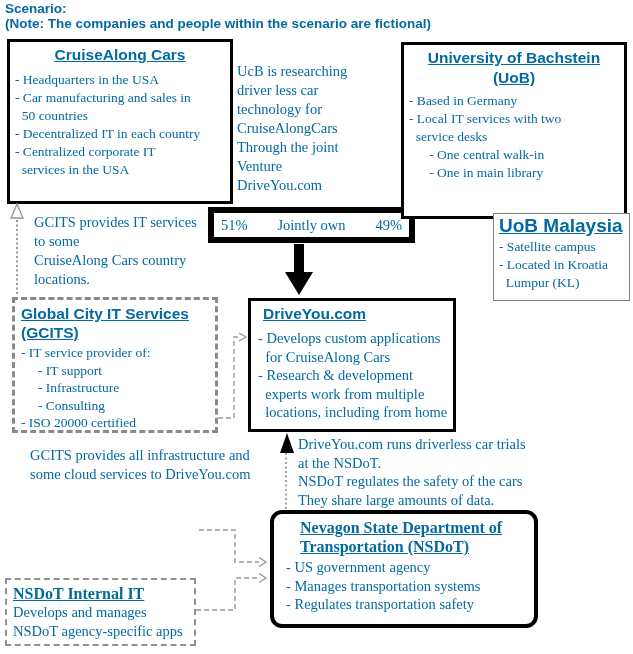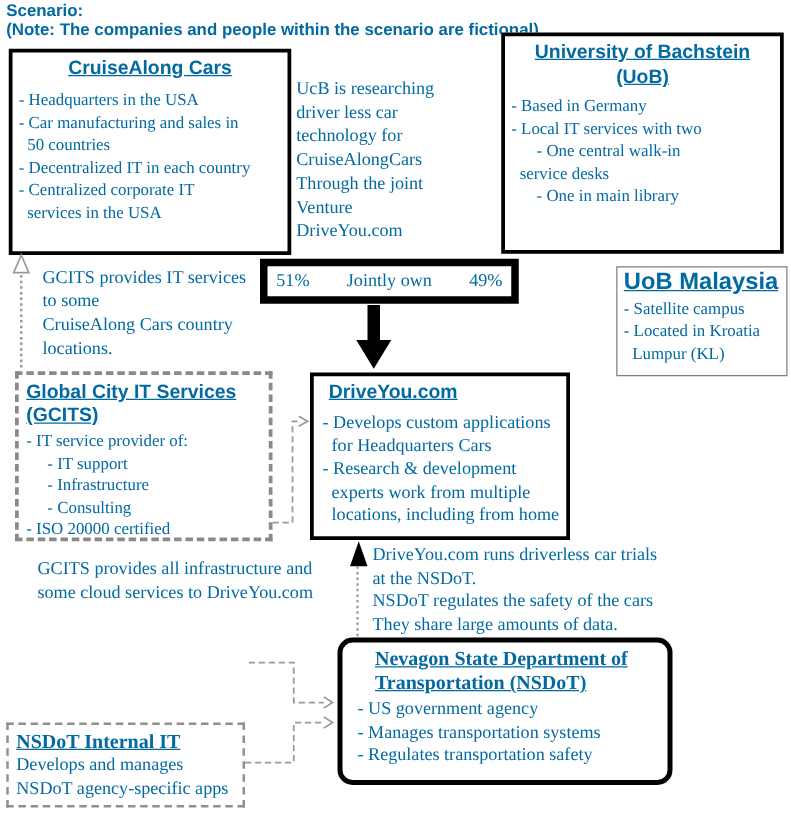--- a/index.html
+++ b/index.html
@@ -82,26 +82,26 @@
 
   <div class="box solid3" style="left:7px;top:39px;width:226px;height:165px;padding:3px 5px;">
     <div class="btitle center">
         <div>CruiseAlong Cars</div>
       </div>
     <div class="blines" style="margin-top:6px;"><div>- Headquarters in the USA</div><div>- Car manufacturing and sales in</div><div>  50 countries</div><div>- Decentralized IT in each country</div><div>- Centralized corporate IT</div><div>  services in the USA</div></div>
   </div>
 
   <div class="abs note" style="left:237px;top:62px;"><div>UcB is researching</div><div>driver less car</div><div>technology for</div><div>CruiseAlongCars</div><div>Through the joint</div><div>Venture</div><div>DriveYou.com</div></div>
 
-  <div class="box solid3" style="left:401px;top:26px;width:226px;height:177px;padding:3px 5px;">
+  <div class="box solid3" style="left:401px;top:42px;width:226px;height:177px;padding:3px 5px;">
     <div class="btitle center">
         <div>University of Bachstein</div>
         <div>(UoB)</div>
       </div>
-    <div class="blines" style="margin-top:4px;"><div>- Based in Germany</div><div>- Local IT services with two</div><div>      - One central walk-in</div><div>  service desks</div><div>      - One in main library</div></div>
+    <div class="blines" style="margin-top:4px;"><div>- Based in Germany</div><div>- Local IT services with two</div><div>  service desks</div><div>      - One central walk-in</div><div>      - One in main library</div></div>
   </div>
 
   <div class="joint-box">
     <span>51%</span>
     <span>Jointly own</span>
     <span>49%</span>
   </div>
 
   <div class="box thin-gray" style="left:493px;top:213px;width:137px;height:88px;padding:2px 5px;">
     <div class="btitle" style="font-size:19px;">
@@ -117,21 +117,21 @@
         <div>Global City IT Services</div>
         <div>(GCITS)</div>
       </div>
     <div class="blines" style="margin-top:2px;line-height:17.5px;"><div>- IT service provider of:</div><div>     - IT support</div><div>     - Infrastructure</div><div>     - Consulting</div><div>- ISO 20000 certified</div></div>
   </div>
 
   <div class="box solid3" style="left:248px;top:298px;width:208px;height:134px;padding:3px 7px;">
     <div class="btitle" style="padding-left:5px;">
         <div>DriveYou.com</div>
       </div>
-    <div class="blines lg" style="margin-top:5px;"><div>- Develops custom applications</div><div>  for Headquarters Cars</div><div>- Research &amp; development</div><div>  experts work from multiple</div><div>  locations, including from home</div></div>
+    <div class="blines lg" style="margin-top:5px;"><div>- Develops custom applications</div><div>  for CruiseAlong Cars</div><div>- Research &amp; development</div><div>  experts work from multiple</div><div>  locations, including from home</div></div>
   </div>
 
   <div class="abs note" style="left:30px;top:446px;"><div>GCITS provides all infrastructure and</div><div>some cloud services to DriveYou.com</div></div>
 
   <div class="abs note" style="left:298px;top:435px;line-height:18.5px;"><div>DriveYou.com runs driverless car trials</div><div>at the NSDoT.</div><div>NSDoT regulates the safety of the cars</div><div>They share large amounts of data.</div></div>
 
 
   <div class="box dash-thin" style="left:5px;top:578px;width:191px;height:68px;padding:4px 6px;">
     <div class="stitle">
         <div>NSDoT Internal IT</div>

